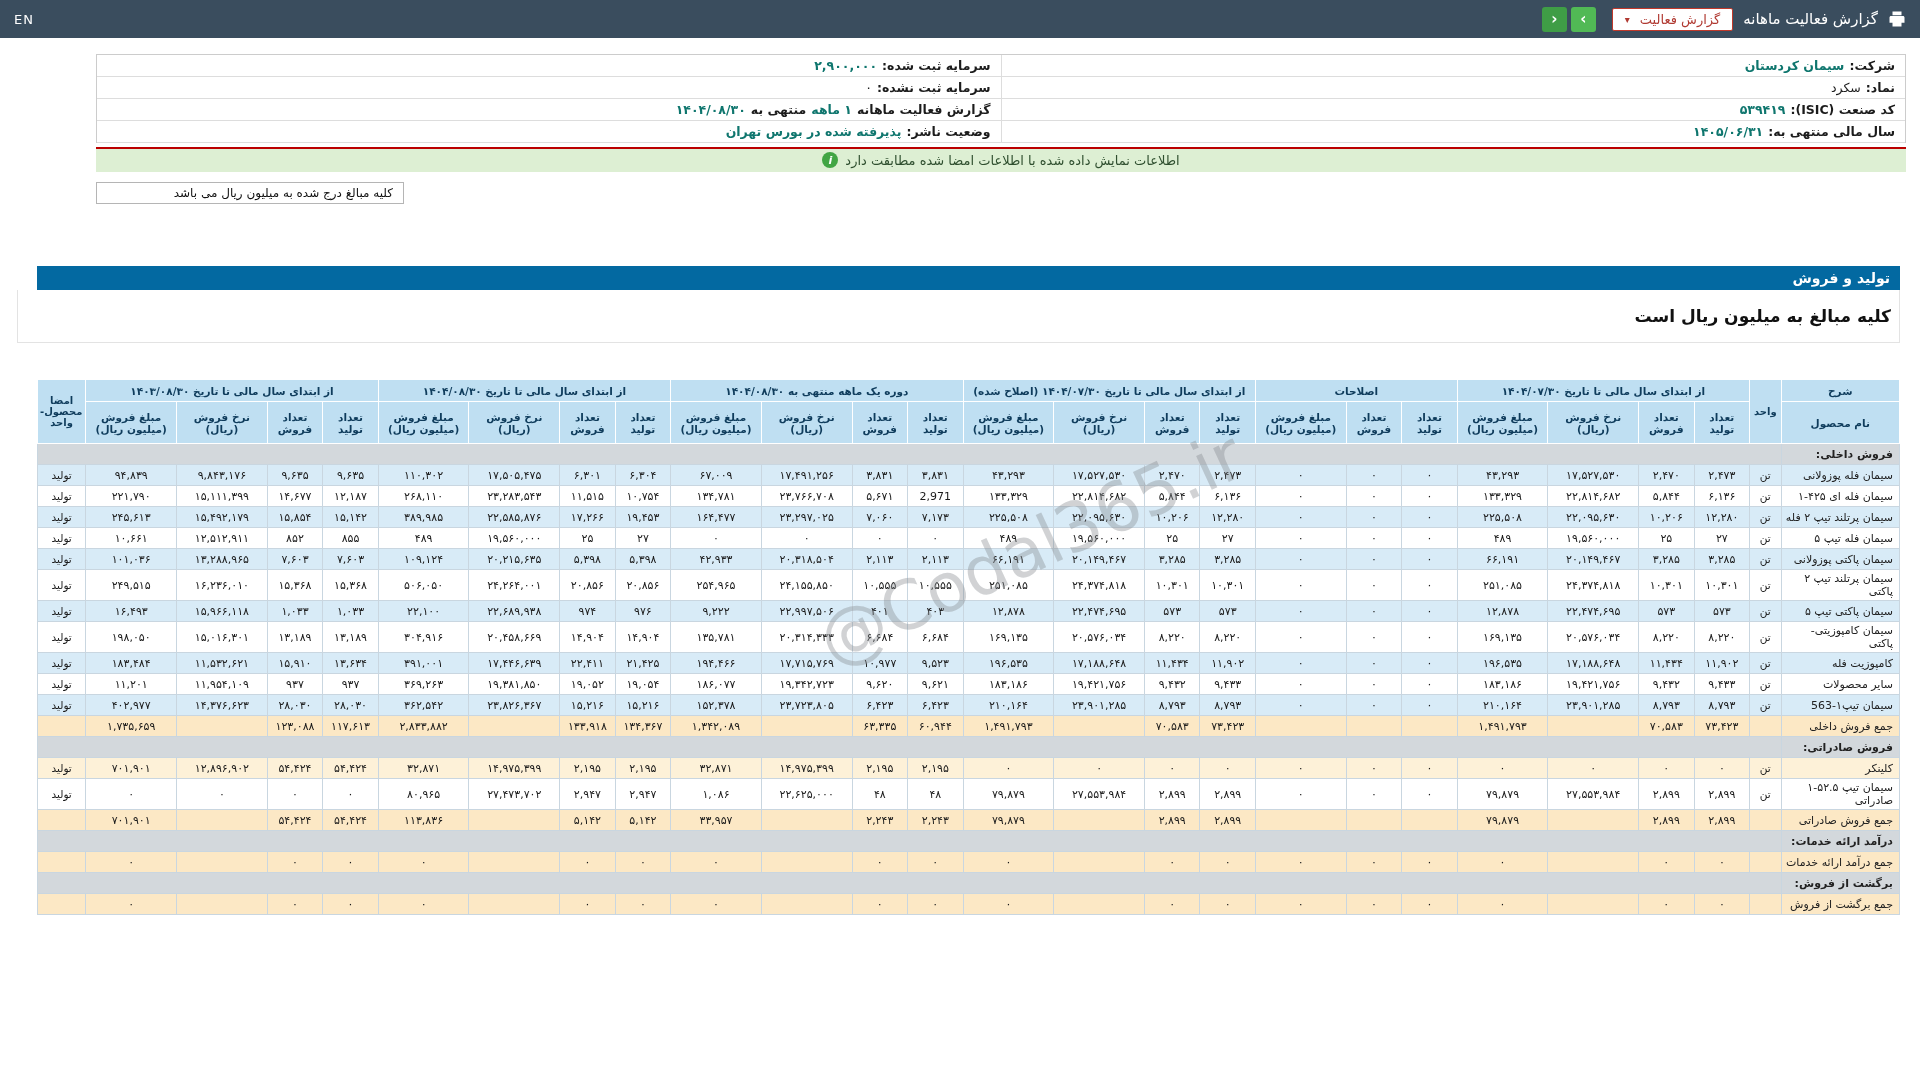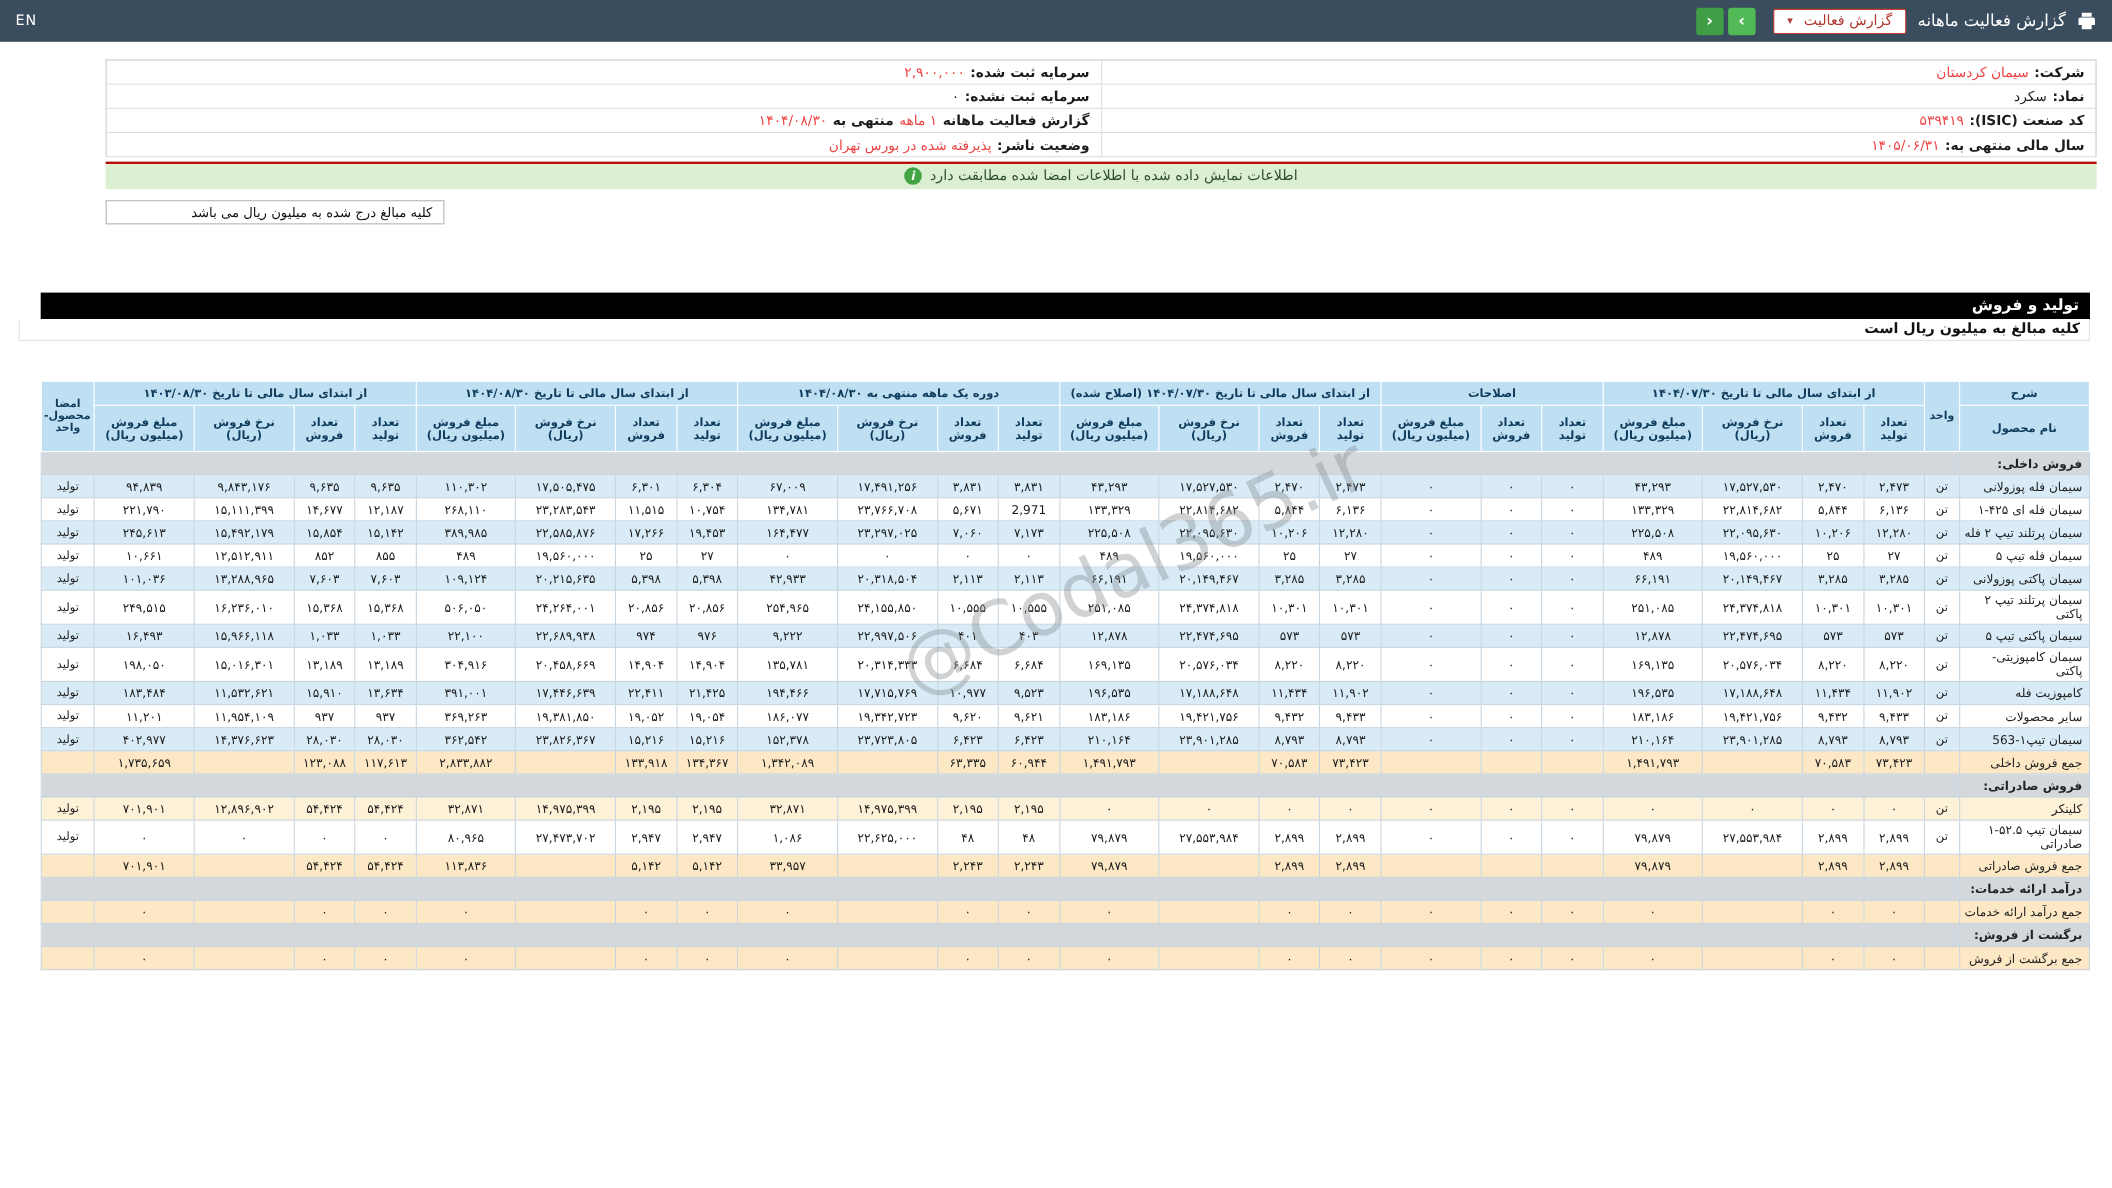--- a/index.html
+++ b/index.html
@@ -53,21 +53,21 @@
     border: 1px solid #ccc;
     border-bottom: none;
     font-size: 12.5px;
     background: #fff;
   }
   .info-row { display: flex; border-bottom: 1px solid #ddd; }
   .info-cell { flex: 1; padding: 3px 10px; display: flex; gap: 5px; align-items: baseline; flex-wrap: nowrap; }
   .info-cell + .info-cell { border-right: 1px solid #ddd; }
   .lbl { font-weight: bold; color: #1c1c1c; white-space: nowrap; }
   .val { color: #1c1c1c; }
-  .val.red { color: #ef4444; }
+  .val.red { color: #0f766e; font-weight: bold; }
   
   .banner {
     margin: 4px 14px 0 96px;
     background: #ddefd3;
     border-top: 2px solid #bb0000;
     padding: 3px 0 4px 0;
     display: flex;
     justify-content: center;
     align-items: center;
     gap: 7px;
@@ -92,33 +92,33 @@
     margin: 10px auto 16px 96px;
     border: 1px solid #b5b5b5;
     padding: 3px 10px;
     font-size: 12px;
     color: #111;
     background: #fff;
   }
   
   .section-bar {
     margin: 62px 20px 0 37px;
-    background: #000000;
+    background: #0369a1;
     color: #fff;
     font-weight: bold;
     font-size: 14px;
     padding: 4px 10px;
   }
   .section-sub {
     margin: 0 20px 0 17px;
     border: 1px solid #e3e3e3;
     border-top: none;
     font-weight: bold;
-    font-size: 13px;
-    padding: 2px 8px;
+    font-size: 17px;
+    padding: 16px 8px;
     color: #111;
   }
   
   .table-wrap { margin: 36px 20px 30px 37px; position: relative; }
   table {
     width: 100%;
     border-collapse: collapse;
     table-layout: fixed;
     font-size: 11px;
   }

